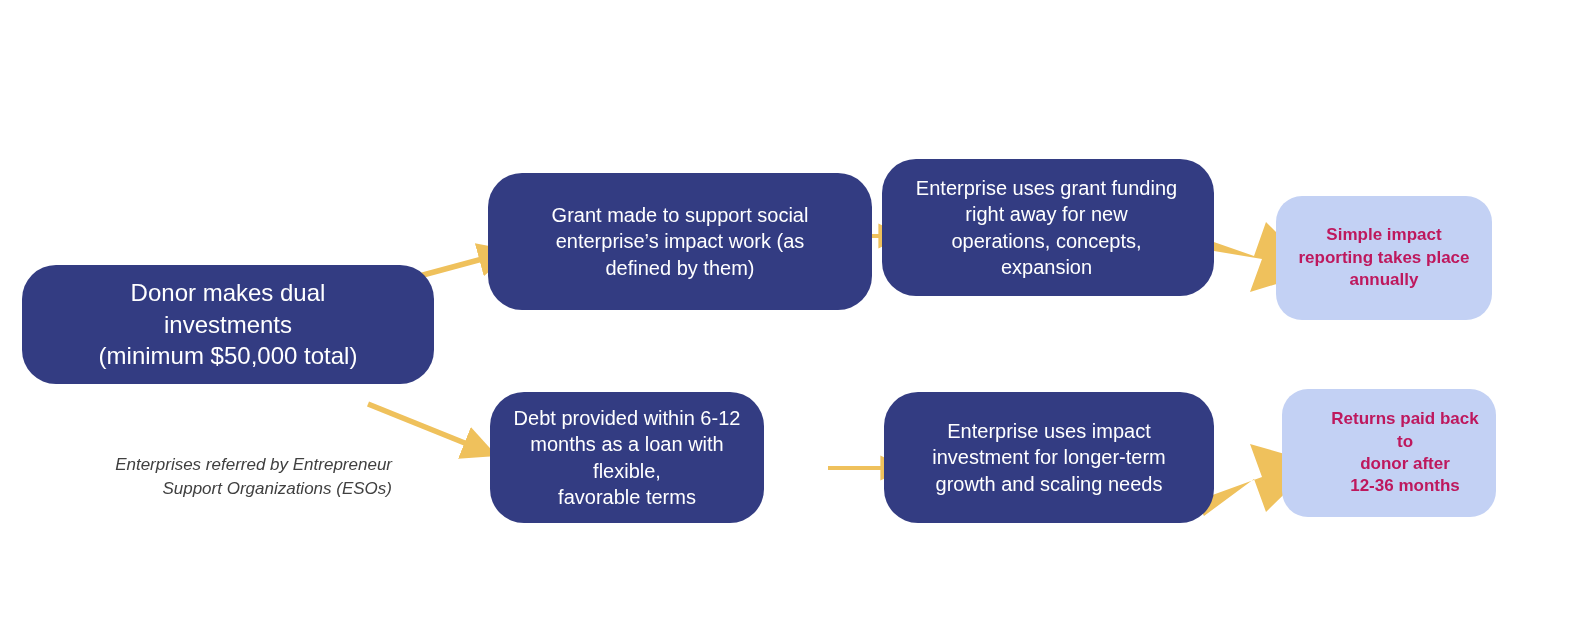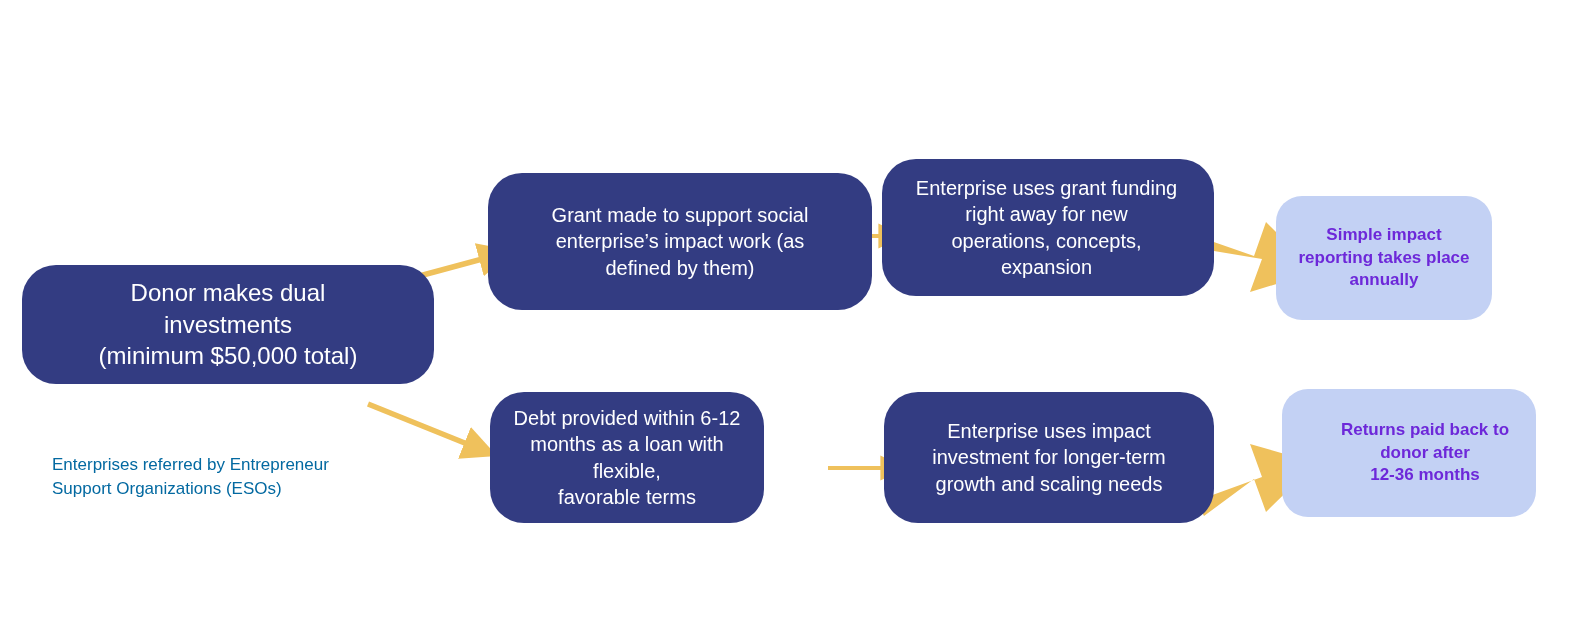--- a/index.html
+++ b/index.html
@@ -27,32 +27,33 @@
     border-radius: 34px;
     padding: 6px 14px;
     line-height: 1.32;
   }
   .node-dark {
     background: #333C82;
     color: #ffffff;
   }
   .node-light {
     background: #C3D1F4;
-    color: #6d28d9;
+    color: #be185d;
     font-weight: bold;
     border-radius: 26px;
   }
   .node-label {
     display: block;
     white-space: pre-line;
   }
   .caption {
     position: absolute;
-    color: #0369a1;
-    text-align: left;
+    font-style: italic;
+    color: #404040;
+    text-align: right;
     line-height: 1.45;
     white-space: pre-line;
   }
   svg.arrows {
     position: absolute;
     left: 0;
     top: 0;
     width: 1580px;
     height: 626px;
     pointer-events: none;
@@ -130,19 +131,19 @@
 months as a loan with flexible,
 favorable terms</span>
   </div>
 
   <div class="node node-dark" style="left:884px; top:392px; width:330px; height:131px; font-size:20px;">
     <span class="node-label">Enterprise uses impact
 investment for longer-term
 growth and scaling needs</span>
   </div>
 
-  <div class="node node-light" style="left:1282px; top:389px; width:254px; height:128px; font-size:17px;padding-left:46px;">
+  <div class="node node-light" style="left:1282px; top:389px; width:214px; height:128px; font-size:17px;padding-left:46px;">
     <span class="node-label">Returns paid back to
 donor after
 12-36 months</span>
   </div>
 
 </div>
 
 </body></html>

